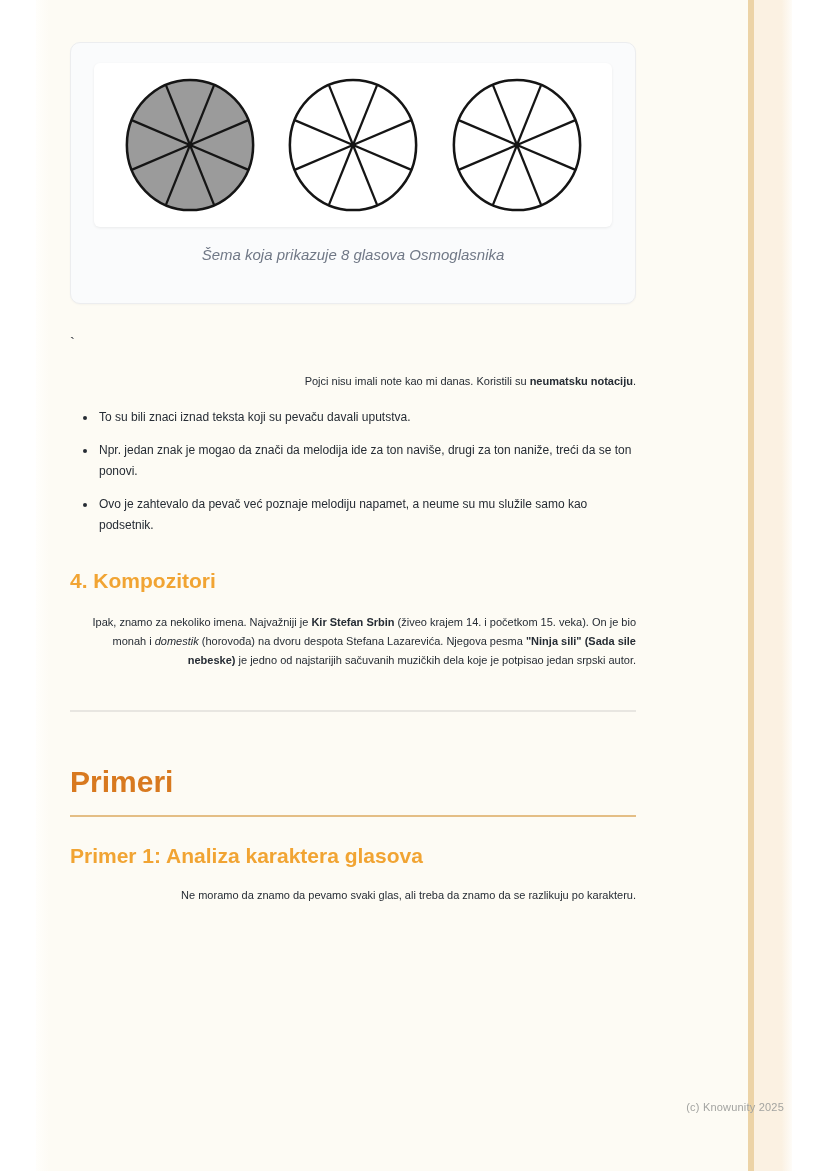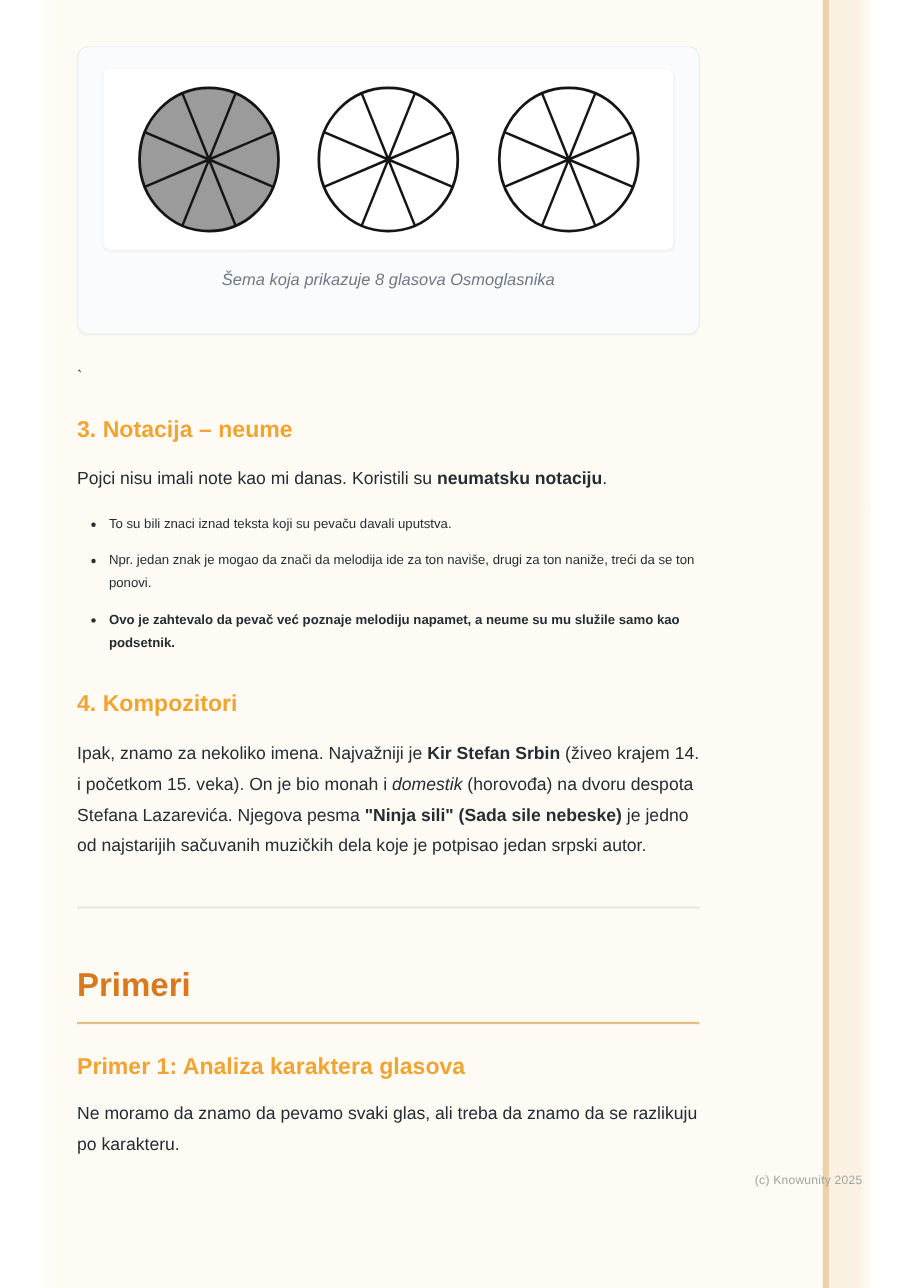--- a/index.html
+++ b/index.html
@@ -74,38 +74,39 @@
   h2.section-heading {
     font-size: 21px;
     font-weight: 700;
     color: #f1a433;
     margin: 24px 0 0;
     line-height: 1.25;
   }
   h2.section-heading.mt-lg { margin-top: 32px; }
 
   p.body-text {
-    font-size: 16px;
+    font-size: 11px;
     line-height: 1.75;
     margin: 18px 0 0;
     color: #262c34;
+    text-align: right;
   }
 
   ul.bullet-list {
     margin: 16px 0 0;
     padding-left: 27px;
     list-style: disc;
   }
   ul.bullet-list li {
     font-size: 12px;
     line-height: 1.75;
     margin-bottom: 12px;
     padding-left: 2px;
   }
-  ul.bullet-list li:last-child { margin-bottom: 0; font-weight: bold; }
+  ul.bullet-list li:last-child { margin-bottom: 0; }
 
   hr.gray-divider {
     border: none;
     border-top: 2px solid #e8e6e1;
     margin: 40px 0 0;
   }
   h1.big-heading {
     font-size: 30px;
     font-weight: 700;
     color: #d8791f;
@@ -116,21 +117,21 @@
     border: none;
     border-top: 2px solid #e4be85;
     margin: 15px 0 0;
   }
 
   .rs-b { font-weight: 700; }
   .rs-i { font-style: italic; }
 
   .watermark {
     position: absolute;
-    top: 1067px;
+    top: 1101px;
     right: 44px;
     font-size: 11px;
     color: #a3a4a1;
     letter-spacing: 0.2px;
     z-index: 5;
   }
 </style>
 </head>
 <body>
 
@@ -186,21 +187,20 @@
             <line x1="70" y1="70" x2="130.1" y2="95.6"></line>
           </g>
           <circle cx="70" cy="70" r="3" fill="#151515"></circle>
         </svg>
       </div>
       <div class="figure-caption">Šema koja prikazuje 8 glasova Osmoglasnika</div>
     </div>
 
     <p class="stray-mark">`</p>
 
-    <h2 class="section-heading">3. Notacija – neume</h2>
     <p class="body-text"><span>Pojci nisu imali note kao mi danas. Koristili su </span><span class="rs-b">neumatsku notaciju</span><span>.</span></p>
     <ul class="bullet-list">
       <li>To su bili znaci iznad teksta koji su pevaču davali uputstva.</li>
       <li>Npr. jedan znak je mogao da znači da melodija ide za ton naviše, drugi za ton naniže, treći da se ton ponovi.</li>
       <li>Ovo je zahtevalo da pevač već poznaje melodiju napamet, a neume su mu služile samo kao podsetnik.</li>
     </ul>
 
     <h2 class="section-heading mt-lg">4. Kompozitori</h2>
     <p class="body-text"><span>Ipak, znamo za nekoliko imena. Najvažniji je </span><span class="rs-b">Kir Stefan Srbin</span><span> (živeo krajem 14. i početkom 15. veka). On je bio monah i </span><span class="rs-i">domestik</span><span> (horovođa) na dvoru despota Stefana Lazarevića. Njegova pesma </span><span class="rs-b">"Ninja sili" (Sada sile nebeske)</span><span> je jedno od najstarijih sačuvanih muzičkih dela koje je potpisao jedan srpski autor.</span></p>
 

